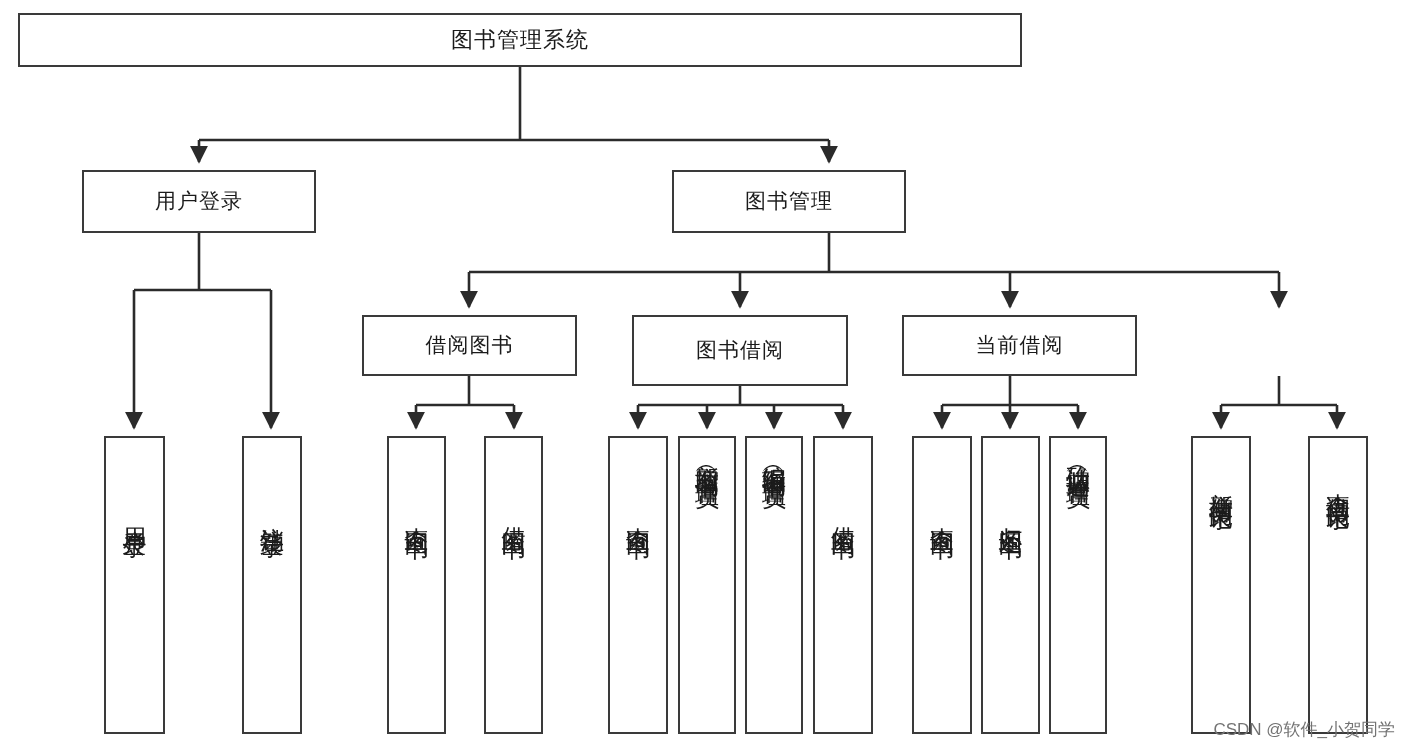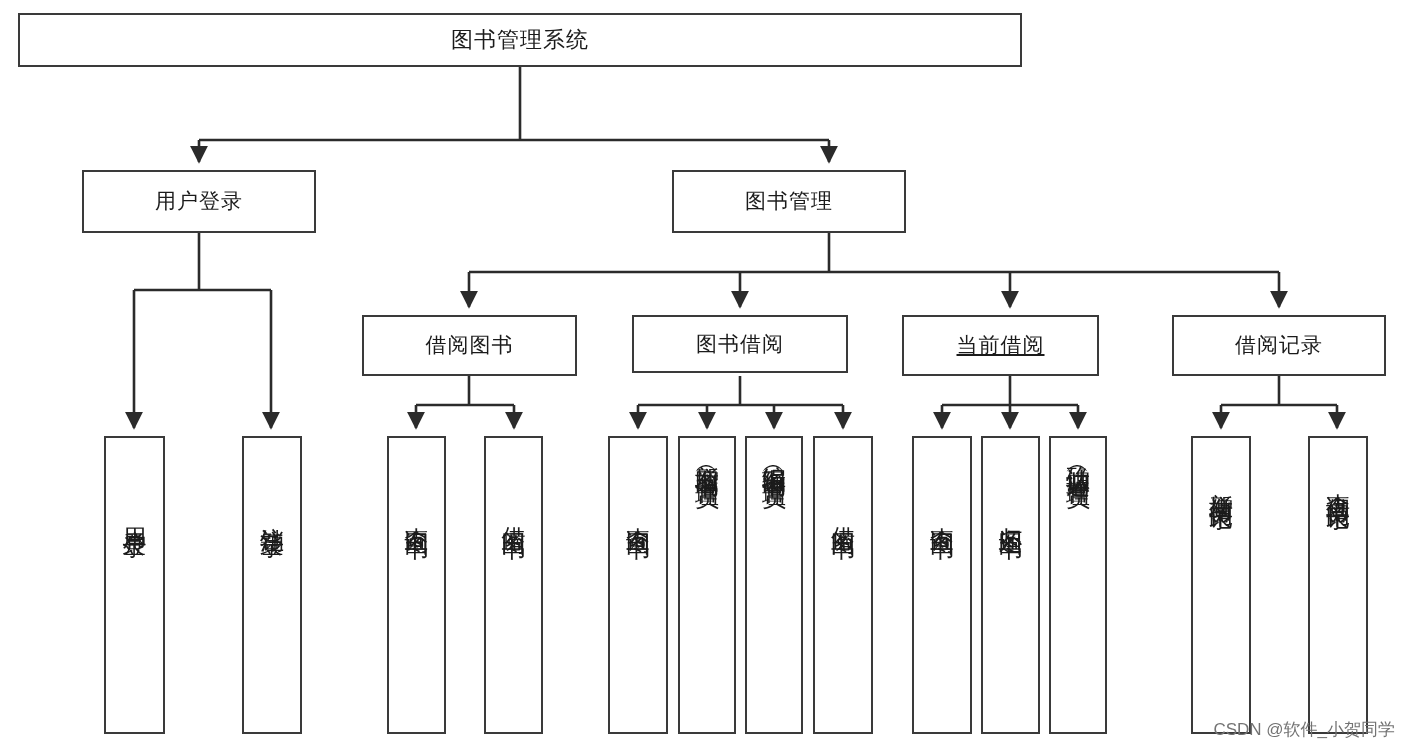--- a/index.html
+++ b/index.html
@@ -120,28 +120,25 @@
   <div class="node horiz" style="left:82px;top:170px;width:234px;height:63px;">
     <span class="lbl">用户登录</span>
   </div>
   <div class="node horiz" style="left:672px;top:170px;width:234px;height:63px;">
     <span class="lbl">图书管理</span>
   </div>
 
   <div class="node horiz" style="left:362px;top:315px;width:215px;height:61px;">
     <span class="lbl">借阅图书</span>
   </div>
-  <div class="node horiz" style="left:632px;top:315px;width:216px;height:58px;">
+  <div class="node horiz" style="left:632px;top:315px;width:216px;height:71px;">
     <span class="lbl">图书借阅</span>
   </div>
-  <div class="node horiz" style="left:902px;top:315px;width:197px;height:61px;text-decoration:underline;">
+  <div class="node horiz" style="left:902px;top:315px;width:235px;height:61px;">
     <span class="lbl">当前借阅</span>
-  </div>
-  <div class="node horiz" style="left:1172px;top:315px;width:214px;height:61px;">
-    <span class="lbl">借阅记录</span>
   </div>
 
   <div class="node vert" style="left:104px;top:436px;width:61px;height:298px;padding-top:70px;">
     <span class="lbl">用户登录</span>
   </div>
   <div class="node vert" style="left:242px;top:436px;width:60px;height:298px;padding-top:70px;">
     <span class="lbl">注销登录</span>
   </div>
 
   <div class="node vert" style="left:387px;top:436px;width:59px;height:298px;padding-top:70px;">

